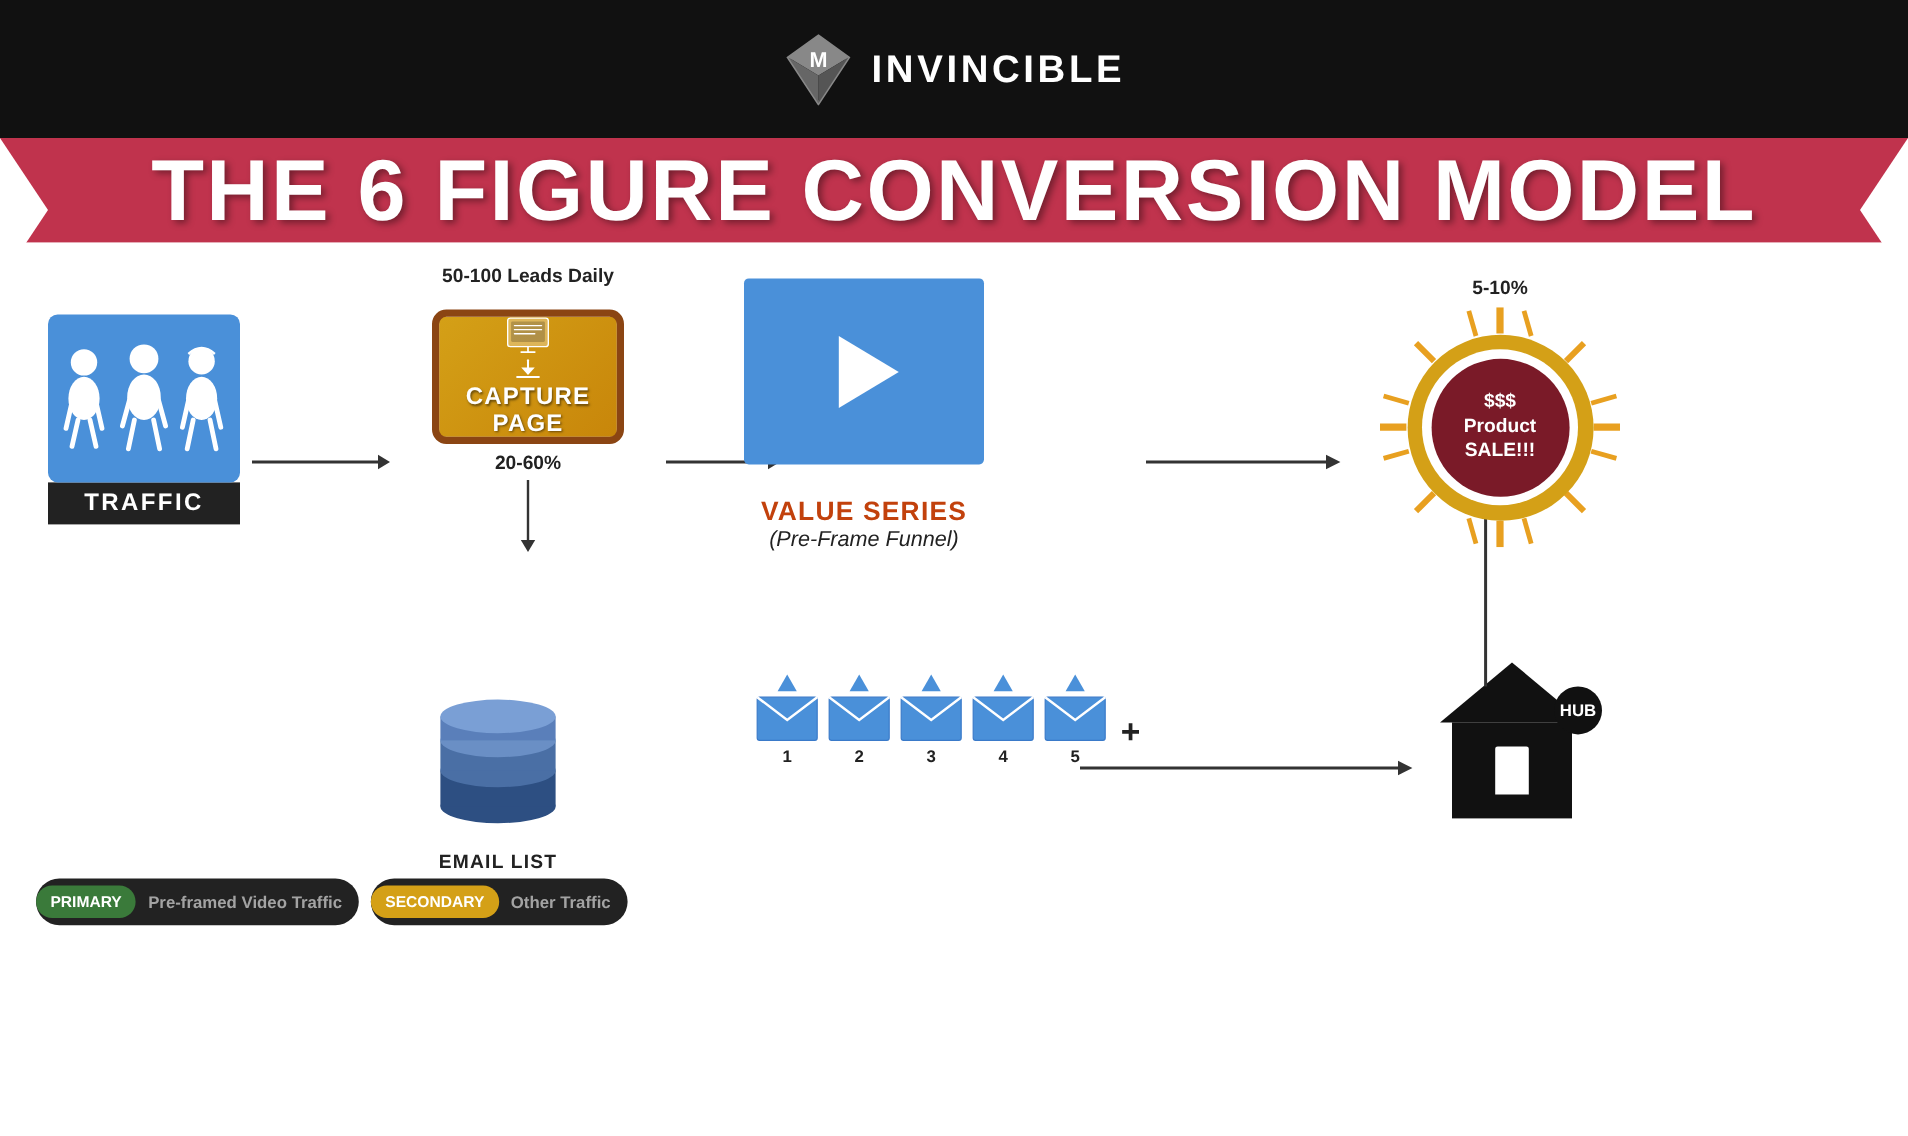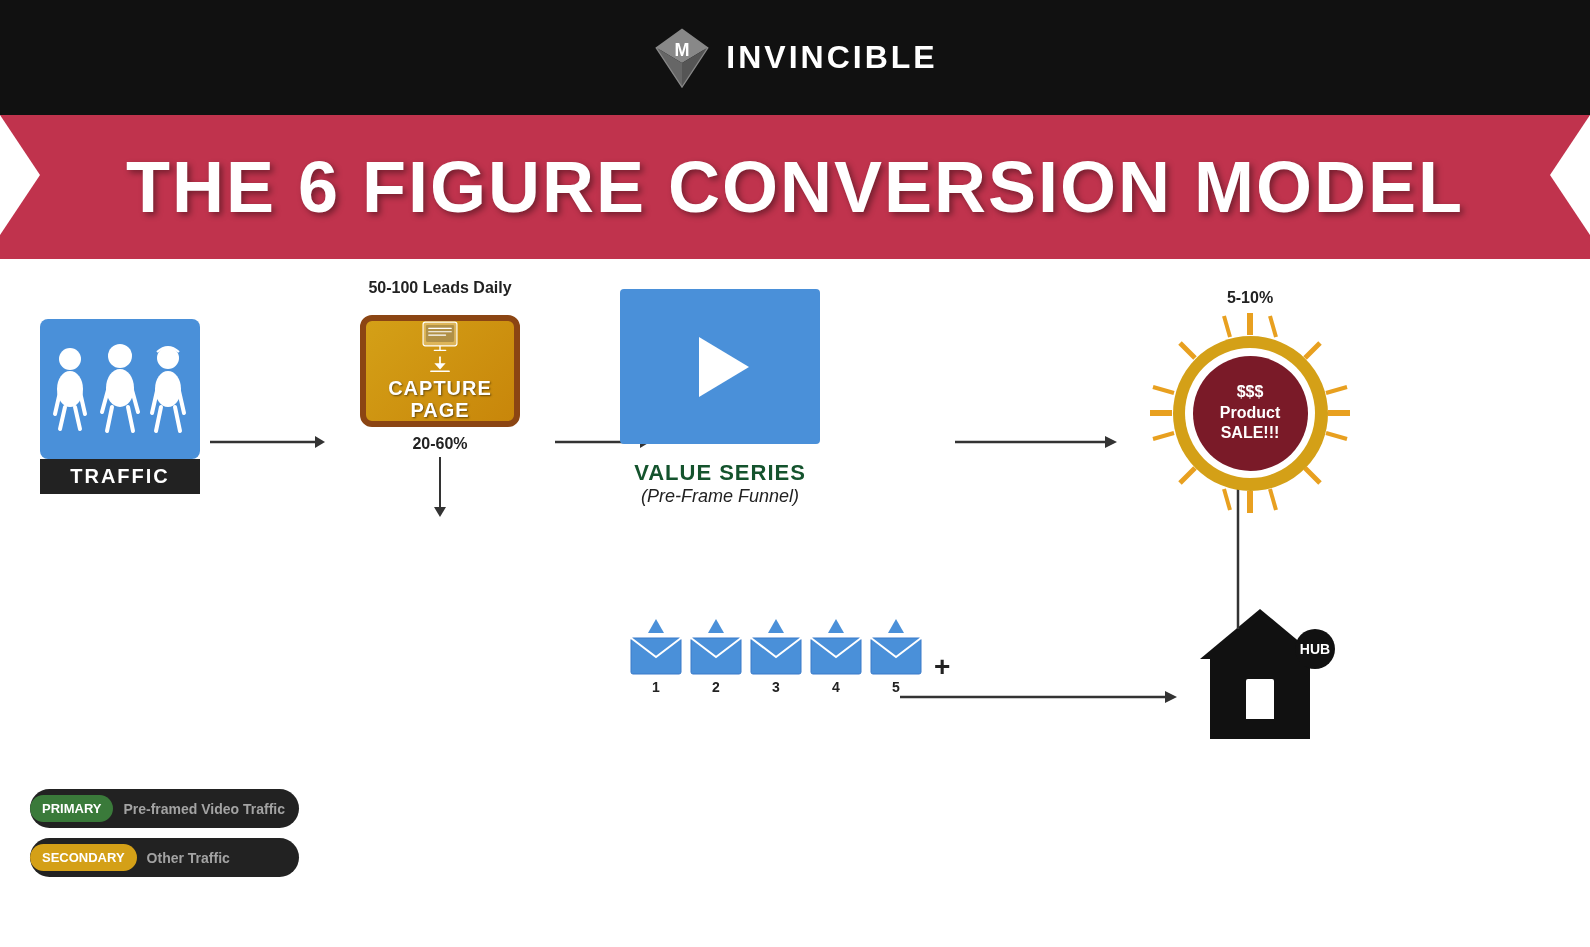--- a/index.html
+++ b/index.html
@@ -44,21 +44,21 @@
       font-size: 32px;
       font-weight: 900;
       color: #aaa;
       letter-spacing: 3px;
     }
 
     
     .banner {
       background: #c0334d;
       position: relative;
-      height: 144px;
+      height: 87px;
       display: flex;
       align-items: center;
       justify-content: center;
       overflow: visible;
     }
     .banner::before, .banner::after {
       content: '';
       position: absolute;
       top: 0;
       width: 0;
@@ -102,21 +102,21 @@
       letter-spacing: 2px;
       padding: 6px 20px;
       width: 100%;
       text-align: center;
     }
 
     
     .legend {
       margin-top: 40px;
       display: flex;
-      flex-direction: column;
+      flex-direction: row;
       gap: 10px;
     }
     .legend-item {
       display: flex;
       align-items: center;
       gap: 10px;
       background: #222;
       border-radius: 30px;
       padding: 6px 14px 6px 0;
       overflow: hidden;
@@ -219,23 +219,23 @@
       width: 0;
       height: 0;
       border-top: 30px solid transparent;
       border-bottom: 30px solid transparent;
       border-left: 50px solid #fff;
       margin-left: 8px;
     }
     .value-series-label {
       font-weight: 900;
       font-size: 22px;
-      color: #14532d;
+      color: #c2410c;
       text-align: center;
-      margin-top: 16px;
+      margin-top: 26px;
       letter-spacing: 1px;
     }
     .pre-frame-label {
       font-size: 18px;
       color: #222;
       text-align: center;
       font-style: italic;
     }
 
     
@@ -585,20 +585,38 @@
         <span>PAGE</span>
       </div>
     </div>
     <div class="percent-label">20-60%</div>
     <div class="down-arrow">
       <div class="down-line"></div>
       <div class="down-arrowhead"></div>
     </div>
   </div>
 
+  <div class="email-section">
+
+    <div class="db-icon">
+      <svg width="110" height="110" viewBox="0 0 110 110">
+
+        <ellipse cx="55" cy="90" rx="48" ry="14" fill="#2d4f82"></ellipse>
+        <rect x="7" y="60" width="96" height="30" fill="#2d4f82"></rect>
+
+        <ellipse cx="55" cy="60" rx="48" ry="14" fill="#4a6fa5"></ellipse>
+        <rect x="7" y="35" width="96" height="25" fill="#4a6fa5"></rect>
+
+        <ellipse cx="55" cy="35" rx="48" ry="14" fill="#6a8fc5"></ellipse>
+        <rect x="7" y="15" width="96" height="20" fill="#5a7fba"></rect>
+        <ellipse cx="55" cy="15" rx="48" ry="14" fill="#7a9fd5"></ellipse>
+      </svg>
+    </div>
+    <div class="email-list-label">EMAIL LIST</div>
+  </div>
 
   <div class="arrow2">
     <svg width="100" height="16">
       <line x1="0" y1="8" x2="85" y2="8" stroke="#333" stroke-width="2.5"></line>
       <polygon points="85,2 95,8 85,14" fill="#333"></polygon>
     </svg>
   </div>
 
 
   <div class="video-section">

